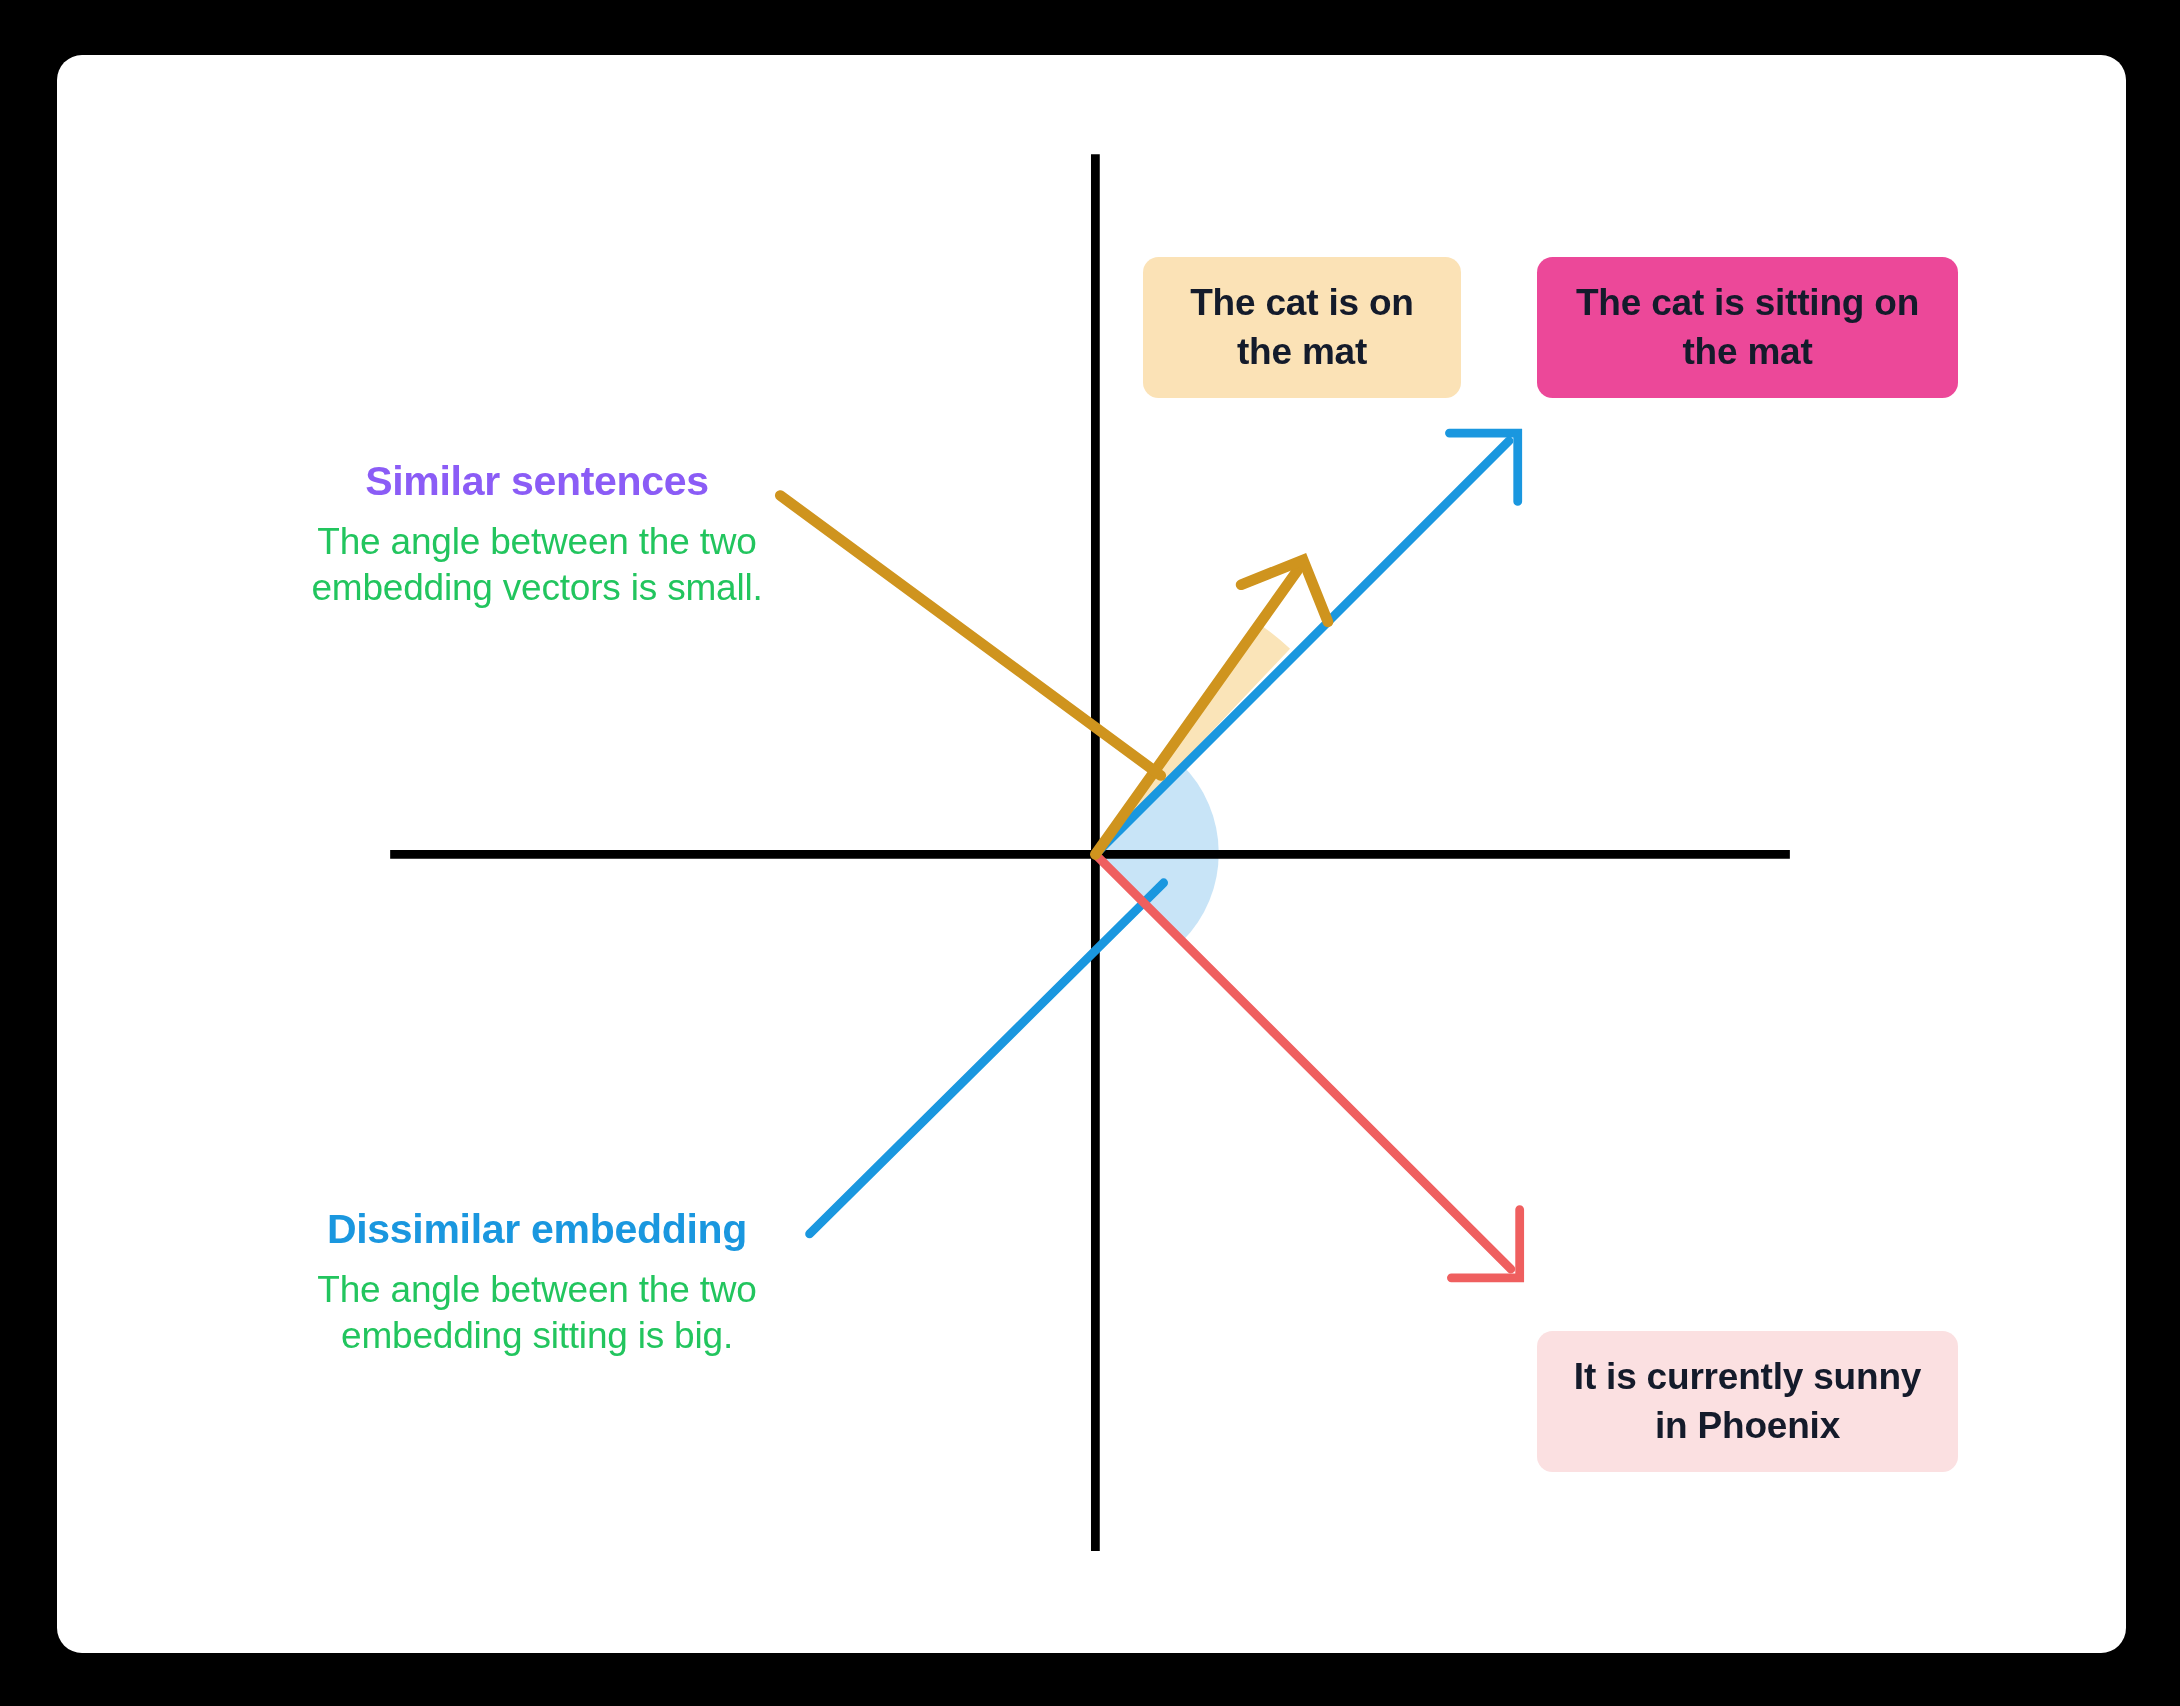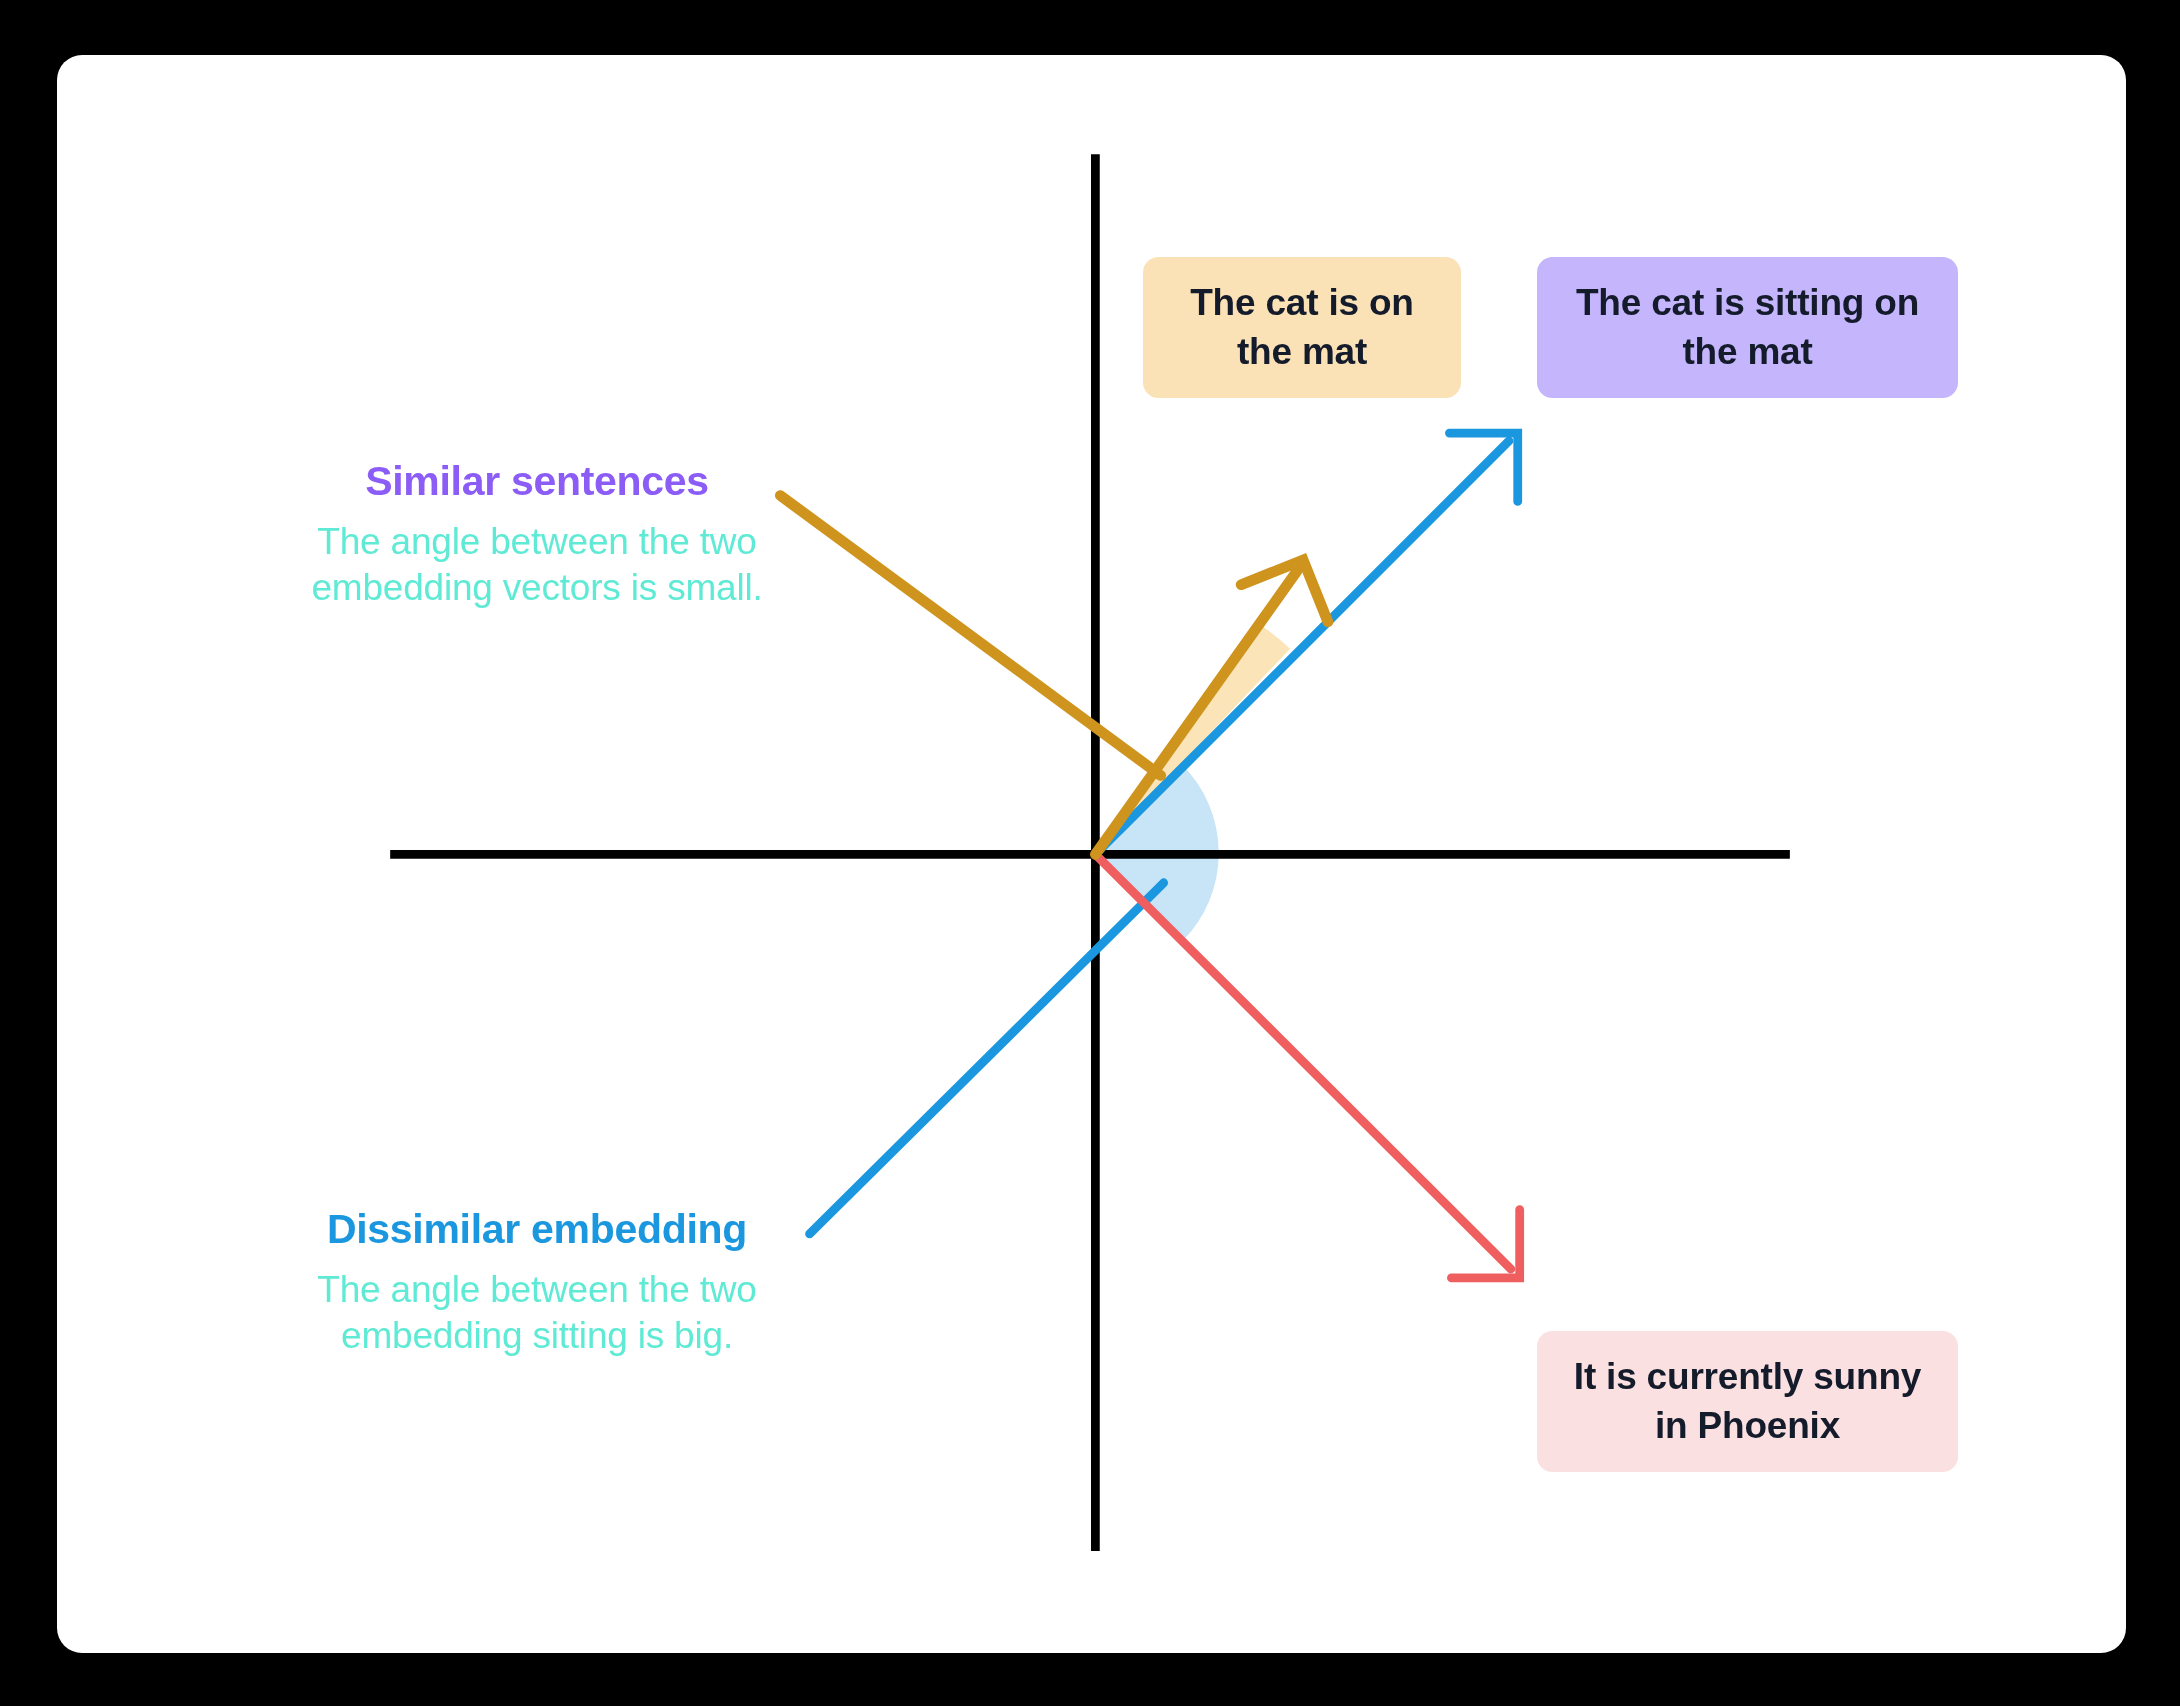--- a/index.html
+++ b/index.html
@@ -74,21 +74,21 @@
   }
   .annotation-title {
     font-weight: bold;
     font-size: 41px;
     letter-spacing: -0.3px;
     margin: 0 0 13.7px 0;
     line-height: 1.15;
   }
   .annotation-body {
     font-size: 37px;
-    color: #5eead4;
+    color: #22c55e;
     line-height: 1.26;
     margin: 8px;
     letter-spacing: -0.2px;
   }
   #annotation-similar {
     left: 271px;
     top: 458px;
     width: 532px;
   }
   #annotation-dissimilar {
@@ -134,21 +134,21 @@
 
       <line x1="800" y1="508" x2="1190" y2="795" stroke="#cf941e" stroke-width="11" stroke-linecap="round"></line>
 
     </g>
   </svg>
 
   <div class="label-box" id="label-cat-mat" style="background:#fbe2b6;">
     <span>The cat is on the mat</span>
   </div>
 
-  <div class="label-box" id="label-cat-sitting" style="background:#c4b5fd;">
+  <div class="label-box" id="label-cat-sitting" style="background:#ec4899;">
     <span>The cat is sitting on the mat</span>
   </div>
 
   <div class="label-box" id="label-phoenix" style="background:#fbe0e1;">
     <span>It is currently sunny in Phoenix</span>
   </div>
 
   <div class="annotation" id="annotation-similar">
     <p class="annotation-title" style="color:#8b5cf6;">Similar sentences</p>
     <p class="annotation-body">The angle between the two embedding vectors is small.</p>

